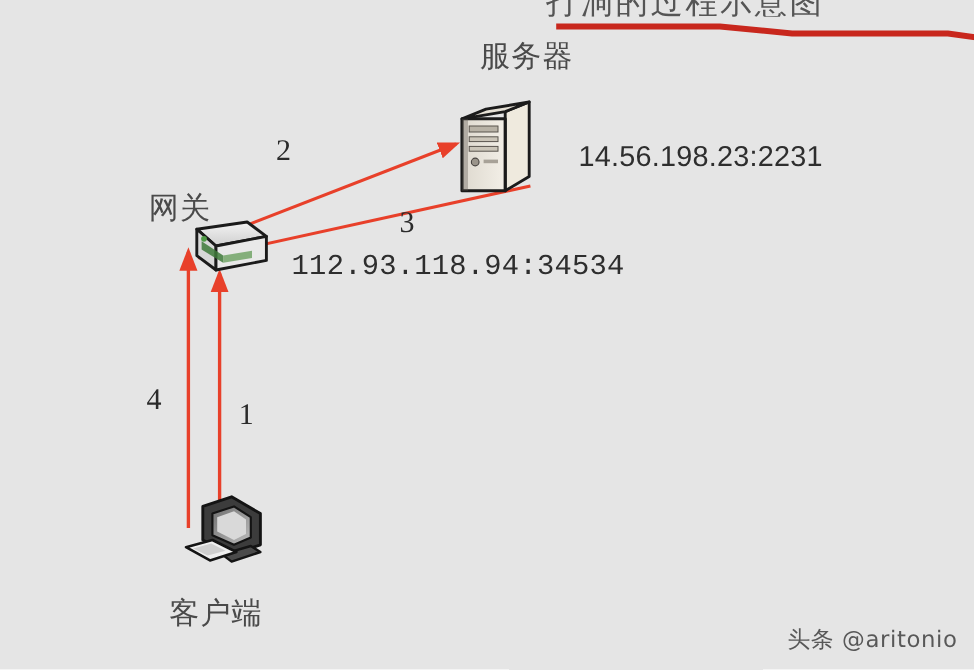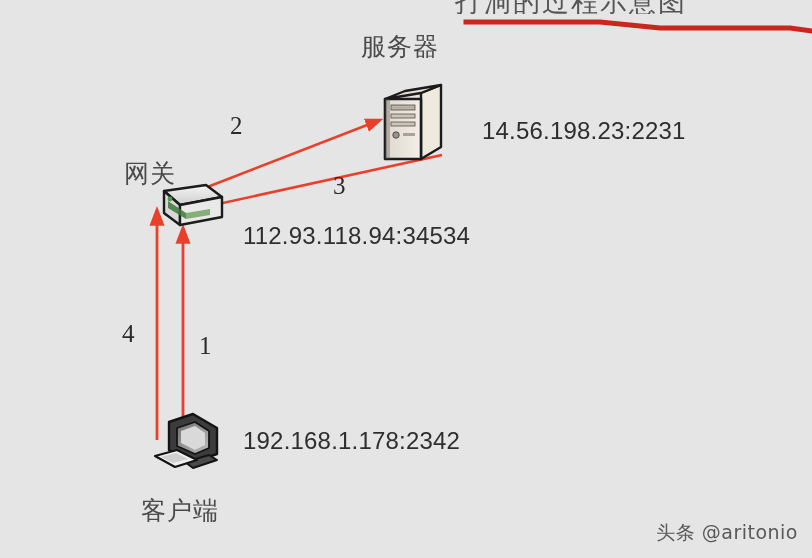--- a/index.html
+++ b/index.html
@@ -166,30 +166,29 @@
       <polygon points="22,18 40,12 54,21 54,38 40,44 22,36" fill="url(#monitorG)" stroke="#141414" stroke-width="1.8" stroke-linejoin="round"></polygon>
       <polygon points="26,21 40,16 50,23 50,35 40,40 26,33" fill="#d9d9d9"></polygon>
 
       <polygon points="30,52 54,45 62,50 38,58" fill="#4a4a4a" stroke="#141414" stroke-width="2" stroke-linejoin="round"></polygon>
 
       <polygon points="0,46 22,40 42,50 20,57" fill="#efefef" stroke="#141414" stroke-width="2.2" stroke-linejoin="round"></polygon>
       <polygon points="6,47 21,43 33,49 18,53" fill="#cfcfcf"></polygon>
     </g>
   </svg>
 
-  <div class="label cn-label" style="left:361px; top:34px;">服务器</div>
+  <div class="label cn-label" style="left:400px; top:34px;">服务器</div>
 
 
   <div class="label ip-label" style="left:482px; top:119px;">14.56.198.23:2231</div>
 
   <div class="label cn-label" style="left:124px; top:149px;margin-top:12px;">网关</div>
 
-  <div class="label ip-label" style="left:243px; top:224px;">112.93.118.94:34534</div>
-
-  <div class="label ip-label" style="left:243px; top:429px;">192.168.1.178:2342</div>
+  <div class="label ip-label" style="left:243px; top:211px;font-family:Liberation Mono, monospace;">112.93.118.94:34534</div>
+
 
   <div class="label cn-label" style="left:141px; top:498px;text-align:right;">客户端</div>
 
   <div class="label num-label" style="left:230px; top:113px;">2</div>
 
   <div class="label num-label" style="left:333px; top:173px;">3</div>
 
   <div class="label num-label" style="left:122px; top:321px;">4</div>
 
   <div class="label num-label" style="left:199px; top:333px;">1</div>

